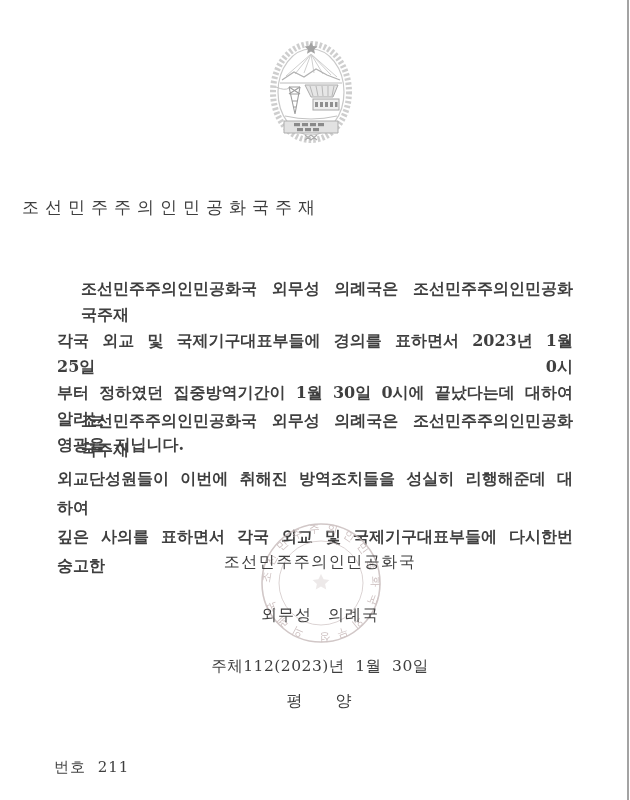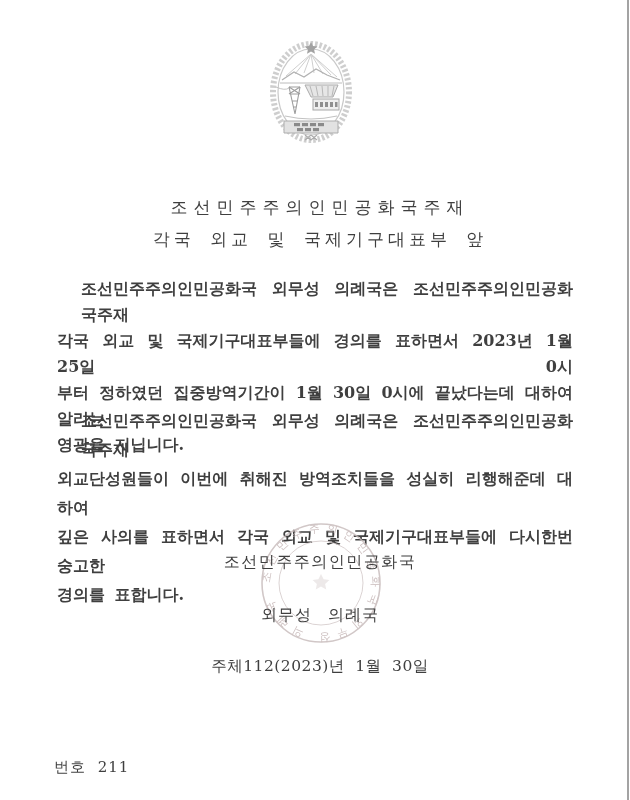--- a/index.html
+++ b/index.html
@@ -13,21 +13,21 @@
   }
   .scan-edge{
     position:absolute;right:1px;top:0;bottom:0;width:2px;
     background:#a3a3a3;
   }
   .emblem{
     position:absolute;left:261px;top:35px;width:100px;height:108px;
   }
   .recipient{
     position:absolute;left:0;right:0;top:192px;
-    text-align:center;padding-left:10px;
+    padding-left:22px;
   }
   .recipient .r1{
     font-size:17px;letter-spacing:6px;line-height:30px;
   }
   .recipient .r2{
     font-size:17px;letter-spacing:4px;word-spacing:6px;line-height:30px;
     margin-top:2px;
   }
   .para{
     position:absolute;left:57px;width:516px;
@@ -124,46 +124,45 @@
     <rect x="36" y="93" width="6" height="3.2"></rect>
       <rect x="44" y="93" width="6" height="3.2"></rect>
     <rect x="52" y="93" width="6" height="3.2"></rect>
   </g>
 
   <path d="M44 100 L50 105 L56 100 M44 105 L50 100 L56 105" stroke="#ababab" stroke-width="1.2" fill="none"></path>
 </svg>
 
 <div class="recipient">
   <div class="r1">조선민주주의인민공화국주재</div>
-  <div class="r2">각국 외교 및 국제기구대표부 앞</div>
 </div>
 
 <div class="para para1">
   <div class="jline indent">조선민주주의인민공화국 외무성 의례국은 조선민주주의인민공화국주재</div>
   <div class="jline">각국 외교 및 국제기구대표부들에 경의를 표하면서 2023년 1월 25일 0시</div>
   <div class="jline">부터 정하였던 집중방역기간이 1월 30일 0시에 끝났다는데 대하여 알리는</div>
   <div class="lastline">영광을 지닙니다.</div>
 </div>
 
 <div class="para para2">
   <div class="jline indent">조선민주주의인민공화국 외무성 의례국은 조선민주주의인민공화국주재</div>
   <div class="jline">외교단성원들이 이번에 취해진 방역조치들을 성실히 리행해준데 대하여</div>
   <div class="jline">깊은 사의를 표하면서 각국 외교 및 국제기구대표부들에 다시한번 숭고한</div>
-  <div class="lastline">경의를 표합니다.</div>
 </div>
 
 <svg class="seal" viewBox="0 0 126 126" aria-hidden="true">
   <circle cx="63" cy="63" r="59" fill="none" stroke="#c6baba" stroke-width="1.6"></circle>
   <circle cx="63" cy="63" r="42" fill="none" stroke="#d2c8c8" stroke-width="1"></circle>
   <path id="seal-arc" d="M63,63 m-51,0 a51,51 0 1 1 102,0 a51,51 0 1 1 -102,0" fill="none"></path>
   <text font-size="11" fill="#c2b2b2" letter-spacing="6" font-family="DejaVu Serif, Liberation Serif, serif">
     <textPath href="#seal-arc">조선민주주의인민공화국 외무성 의례국</textPath>
   </text>
   <path d="M63 54 l2.6 5.2 5.8 .7 -4.3 4 1.1 5.6 -5.2 -2.9 -5.2 2.9 1.1 -5.6 -4.3 -4 5.8 -.7 z" fill="#d6cccc" opacity=".55"></path>
 </svg>
 
 <div class="signature">
   <div class="sig-org1">조선민주주의인민공화국</div>
   <div class="sig-org2">외무성 의례국</div>
   <div class="sig-date">주체112(2023)년 1월 30일</div>
+  <div class="sig-place">평 양</div>
 </div>
 
 <div class="doc-number">번호 211</div>
 
 </body></html>

